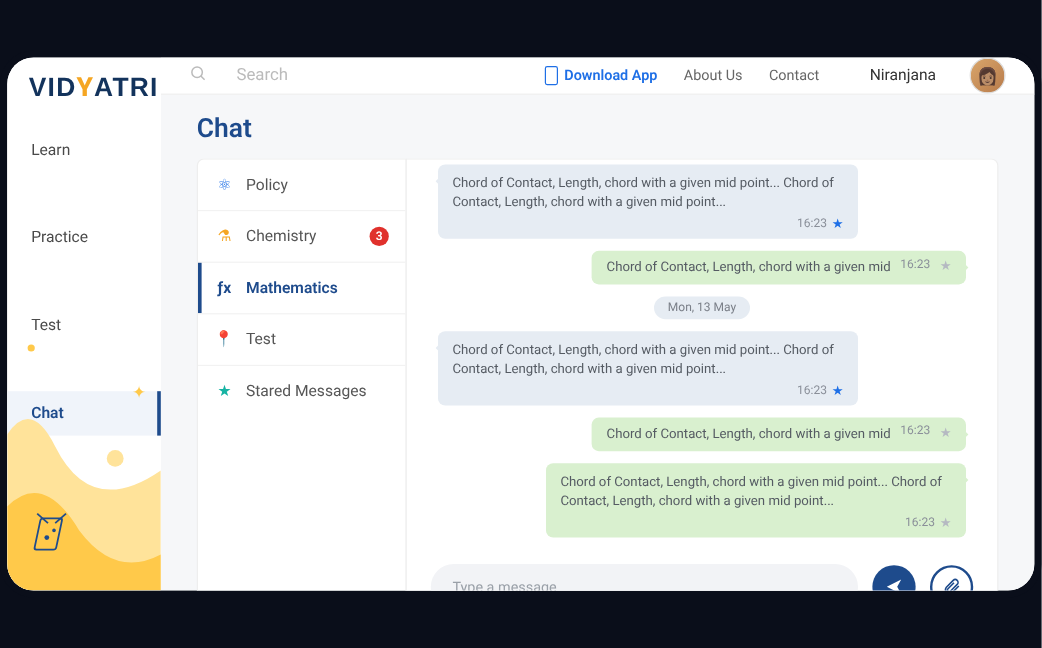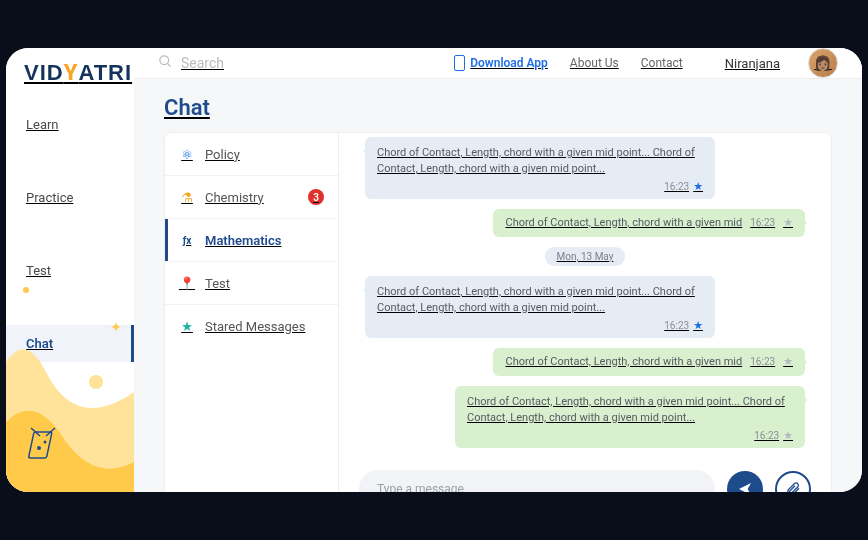--- a/index.html
+++ b/index.html
@@ -1,34 +1,34 @@
 <!DOCTYPE html>
 <html><head>
 <meta charset="utf-8">
 <style>
   * { box-sizing: border-box; margin: 0; padding: 0; font-family: -apple-system, BlinkMacSystemFont, "Segoe UI", Roboto, sans-serif; }
   body { background: #0a0e1a; display: flex; justify-content: center; align-items: center; min-height: 540px; }
-  .device-frame { width: 868px; height: 456px; background: #0a0e1a; border-radius: 28px; padding: 6px; text-decoration: underline; }
+  .device-frame { width: 868px; height: 456px; background: #0a0e1a; border-radius: 28px; padding: 6px; }
   .app { width: 100%; height: 100%; background: #fff; border-radius: 22px; display: flex; overflow: hidden; position: relative; }
 
   
   .sidebar { width: 128px; background: #fff; display: flex; flex-direction: column; position: relative; }
   .logo { padding: 14px 10px 18px 18px; display: flex; align-items: center; }
   .logo-text { font: 800 22px/1 "Segoe UI", sans-serif; color:#13335c; letter-spacing:1px; }
   .nav { display:flex; flex-direction:column; margin-top:4px;gap:36px; }
   .nav-item { padding:11px 0 11px 20px; font-size:13px; color:#4a4a4a; cursor:pointer; border-right:3px solid transparent; }
   .nav-item.active { background:#f0f4fa; color:#1e4b8c; border-right-color:#1e4b8c; font-weight:600; }
   .nav-item.subscribe { color:#1e4b8c; font-weight:600; }
   .sidebar-art { position:absolute; bottom:0; left:0; width:128px; height:220px; pointer-events:none; }
   .sidebar-bottom { position:absolute; bottom:14px; left:20px; font-size:10px; color:#555; line-height:1.5; }
 
   
   .main { flex:1; display:flex; flex-direction:column; background:#f6f7f9; }
   .topbar { height:52px; background:#fff; display:flex; align-items:center; padding:0 24px; border-bottom:1px solid #eee; gap:22px; }
-  .search-wrap { flex:1; display:flex; align-items:center; gap:8px; }
+  .search-wrap { flex:1; display:flex; align-items:center; gap:24px; }
   .search-icon { color:#bbb; font-size:15px; }
   .search-input { border:none; outline:none; font-size:14px; color:#444; background:transparent; width:200px; }
   .search-input::placeholder { color:#bbb; }
   .download { color:#1e6fe6; font-size:12px; font-weight:600; display:flex; align-items:center; gap:5px; cursor:pointer; }
   .phone-box{ width:11px;height:16px;border:1.6px solid #1e6fe6;border-radius:2px;display:inline-block; }
   .top-link { color:#666; font-size:12px; cursor:pointer; }
   .user-name { color:#333; font-size:13px; margin-left:20px;}
   .avatar { width:30px; height:30px; border-radius:50%; background:linear-gradient(135deg,#d9a66b,#b87b4b); margin-left:6px; border:1px solid #ddd; display:flex;align-items:center;justify-content:center;font-size:14px;}
   .page-title { font-size:22px; color:#1e4b8c; font-weight:600; padding:16px 0 12px 30px; }
 
@@ -42,21 +42,21 @@
   .subject-icon{ width:16px;height:16px; display:flex;align-items:center;justify-content:center; }
   .badge { margin-left:auto; background:#e0312c; color:#fff; border-radius:50%; width:16px; height:16px; font-size:10px; display:flex; align-items:center; justify-content:center; font-weight:600;}
 
   .chat-pane { flex:1; background:#fff; border-radius:0 6px 6px 0; border:1px solid #eee; border-left:1px solid #eee; display:flex; flex-direction:column; overflow:hidden; margin-left:-1px;}
   .messages { flex:1; overflow:auto; padding:4px 20px 10px 20px; display:flex; flex-direction:column; gap:10px; }
   .bubble { max-width:350px; border-radius:6px; padding:8px 12px 6px 12px; font-size:11px; color:#555b63; position:relative; }
   .bubble .text { line-height:1.45; }
   .bubble .meta { display:flex; justify-content:flex-end; align-items:center; gap:4px; font-size:10px; color:#8a8f99; margin-top:3px;}
   .bubble.in { background:#e6ecf3; align-self:flex-start; margin-left:6px;}
   .bubble.out { background:#d9f0cf; align-self:flex-end; margin-right:6px;}
-  .bubble.slim { padding:6px 12px 6px 12px; display:flex; align-items:center; gap:8px;}
+  .bubble.slim { padding:6px 12px 6px 12px; display:flex; align-items:flex-start; gap:8px;}
   .bubble.slim .text{ flex:1;}
   .date-chip { align-self:center; background:#e6ecf3; color:#7a7f88; font-size:10px; padding:4px 12px; border-radius:12px;text-align:center; }
   .star-blue{ color:#1e6fe6; font-size:11px;}
   .star-grey{ color:#b5b9c2; font-size:11px;}
   .bubble.out::after{ content:""; position:absolute; right:-8px; top:8px; border:6px solid transparent; border-left-color:#d9f0cf;}
   .bubble.in::after{ content:""; position:absolute; left:-8px; top:8px; border:6px solid transparent; border-right-color:#e6ecf3;}
 
   .composer { display:flex; align-items:center; gap:12px; padding:12px 20px 18px 20px; background:#fff;}
   .compose-input { flex:1; background:#f2f3f6; border:none; outline:none; border-radius:28px; padding:12px 18px; font-size:12px; color:#555;}
   .compose-input::placeholder{ color:#9aa0a8;}
@@ -130,21 +130,21 @@
             <div class="subject-item">
               <span class="subject-icon" style="color:#1e6fe6">⚛</span>
               <span>Policy</span>
             </div>
             <div class="subject-item">
               <span class="subject-icon" style="color:#f5a623">⚗</span>
               <span>Chemistry</span>
               <span class="badge">3</span>
             </div>
             <div class="subject-item active">
-              <span class="subject-icon" style="color:#1e4b8c;font-weight:700;font-size:10px">ƒx</span>
+              <span class="subject-icon" style="color:#1e4b8c;font-weight:700;font-size:13px">ƒx</span>
               <span>Mathematics</span>
             </div>
             <div class="subject-item">
               <span class="subject-icon" style="color:#2eb36a">📍</span>
               <span>Test</span>
             </div>
             <div class="subject-item">
               <span class="subject-icon" style="color:#17b3a3">★</span>
               <span>Stared Messages</span>
             </div>

